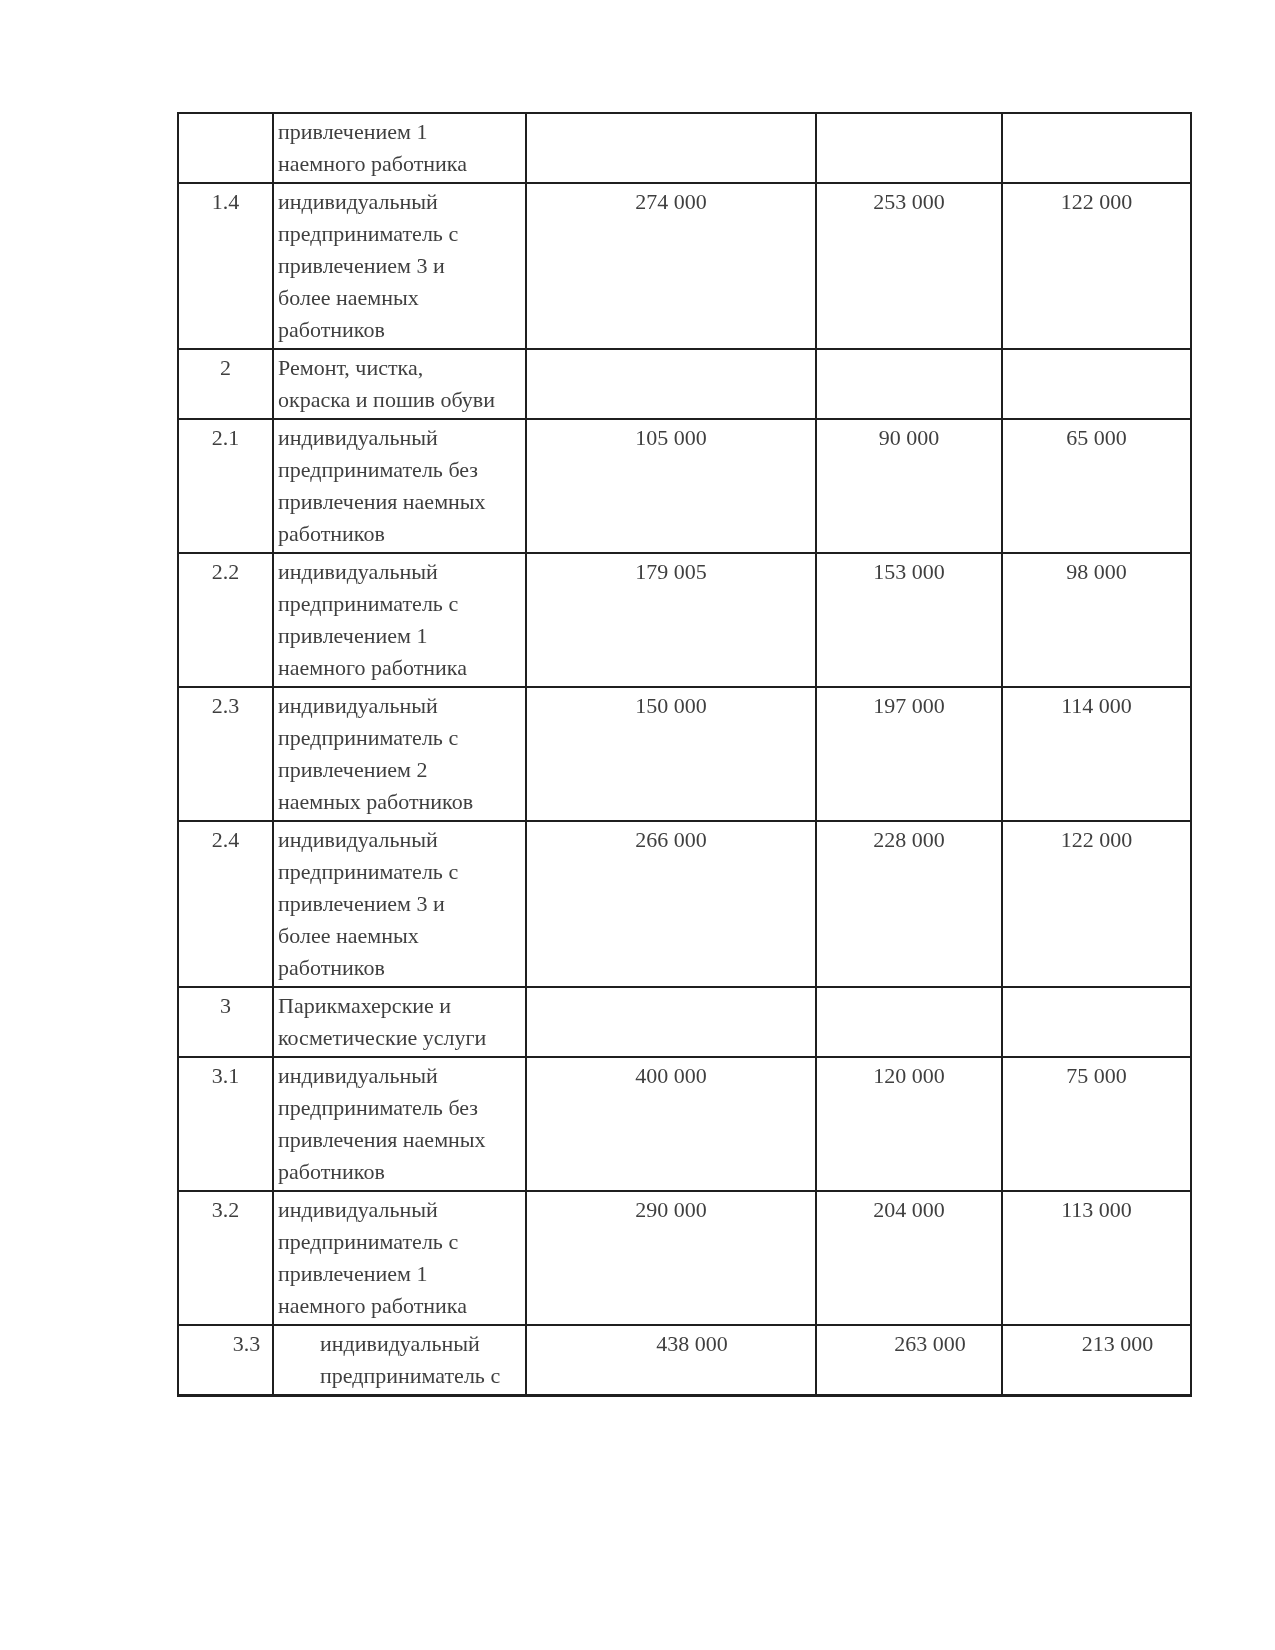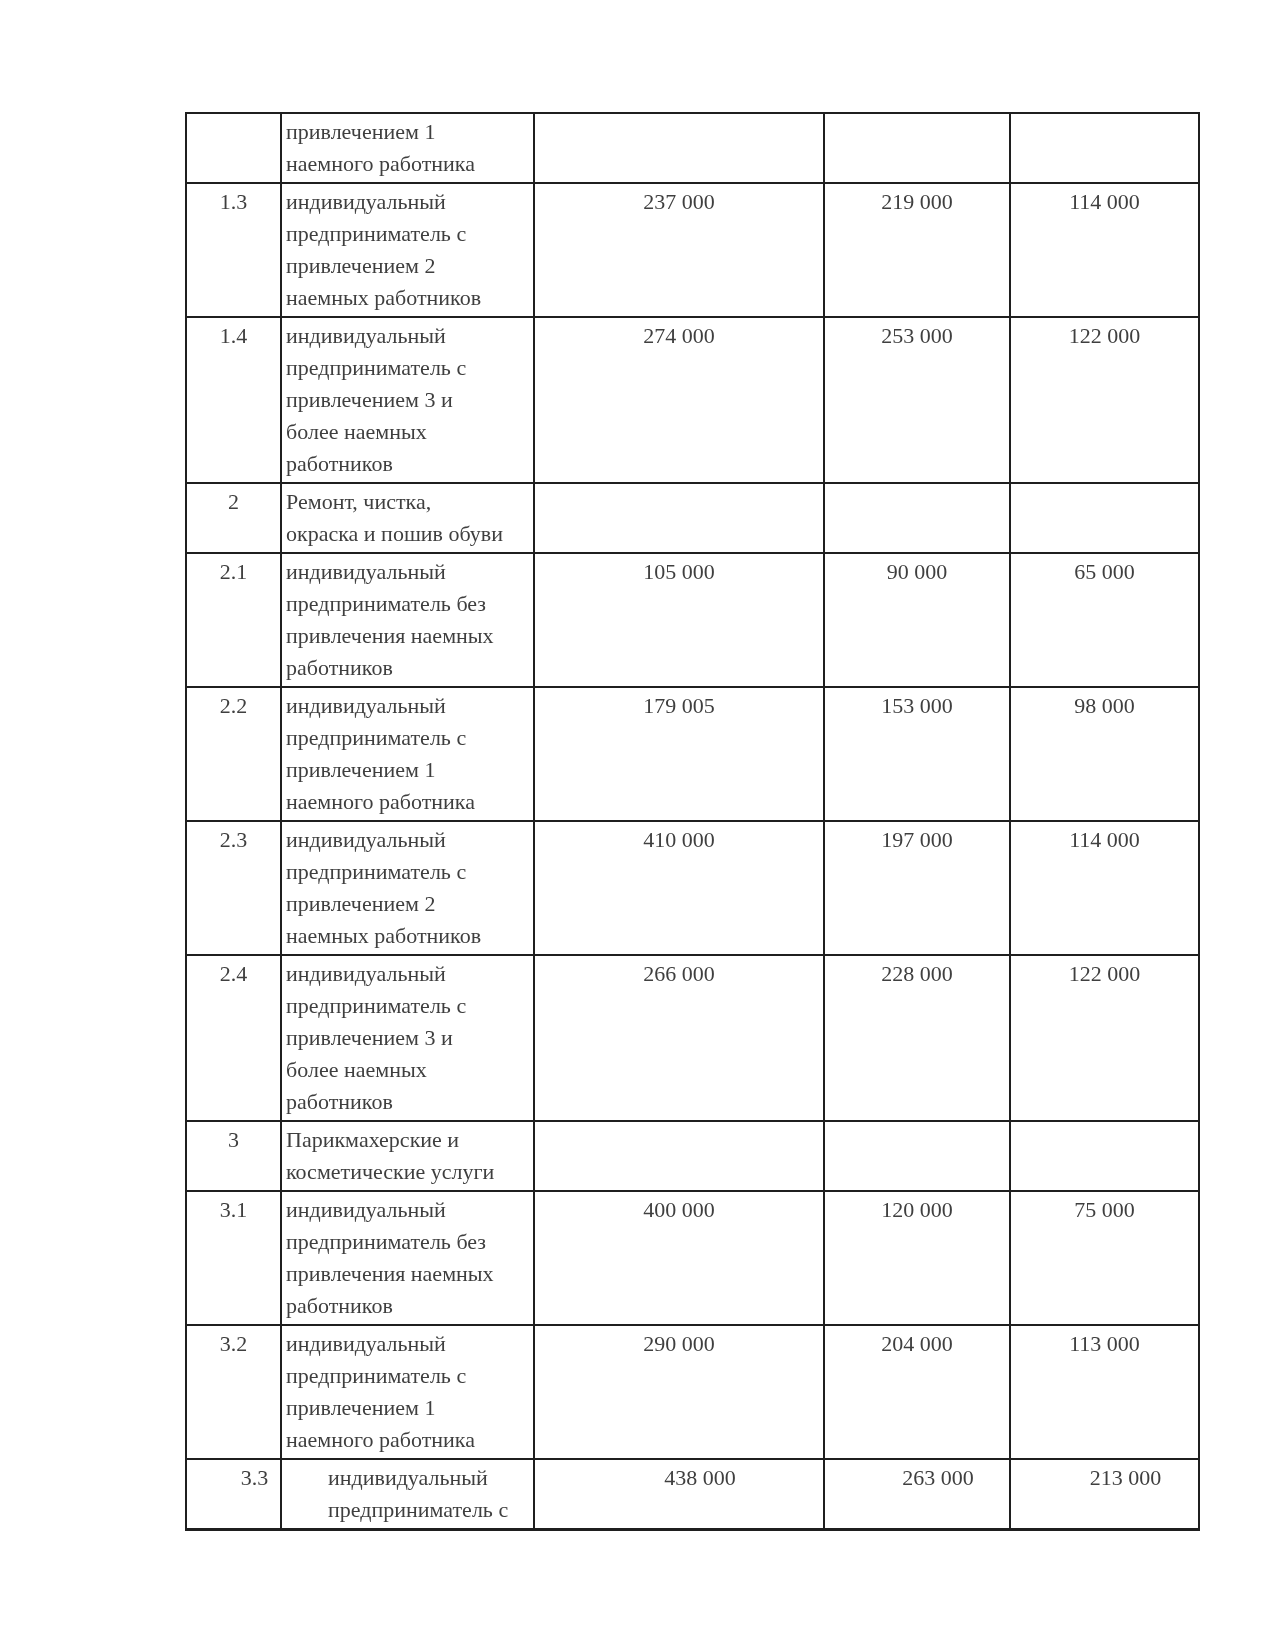--- a/index.html
+++ b/index.html
@@ -10,21 +10,21 @@
   .page {
     position: relative;
     width: 1275px;
     height: 1650px;
     background: #ffffff;
     overflow: hidden;
     font-family: "Liberation Serif", serif;
   }
   table.rates-table {
     position: absolute;
-    left: 185px;
+    left: 177px;
     top: 112px;
     width: 1013px;
     border-collapse: collapse;
     table-layout: fixed;
   }
   table.rates-table td {
     border: 2px solid #1f1f1f;
     vertical-align: top;
     font-size: 22px;
     line-height: 32px;
@@ -64,30 +64,20 @@
     <tbody>
   <tr>
     <td class="c-num"></td>
     <td class="c-desc">привлечением 1
 наемного работника</td>
     <td class="c-val"></td>
     <td class="c-val"></td>
     <td class="c-val"></td>
   </tr>
 
-  <tr>
-    <td class="c-num">1.3</td>
-    <td class="c-desc">индивидуальный
-предприниматель с
-привлечением 2
-наемных работников</td>
-    <td class="c-val">237 000</td>
-    <td class="c-val">219 000</td>
-    <td class="c-val">114 000</td>
-  </tr>
 
   <tr>
     <td class="c-num">1.4</td>
     <td class="c-desc">индивидуальный
 предприниматель с
 привлечением 3 и
 более наемных
 работников</td>
     <td class="c-val">274 000</td>
     <td class="c-val">253 000</td>
@@ -124,21 +114,21 @@
     <td class="c-val">153 000</td>
     <td class="c-val">98 000</td>
   </tr>
 
   <tr>
     <td class="c-num">2.3</td>
     <td class="c-desc">индивидуальный
 предприниматель с
 привлечением 2
 наемных работников</td>
-    <td class="c-val">410 000</td>
+    <td class="c-val">150 000</td>
     <td class="c-val">197 000</td>
     <td class="c-val">114 000</td>
   </tr>
 
   <tr>
     <td class="c-num">2.4</td>
     <td class="c-desc">индивидуальный
 предприниматель с
 привлечением 3 и
 более наемных

